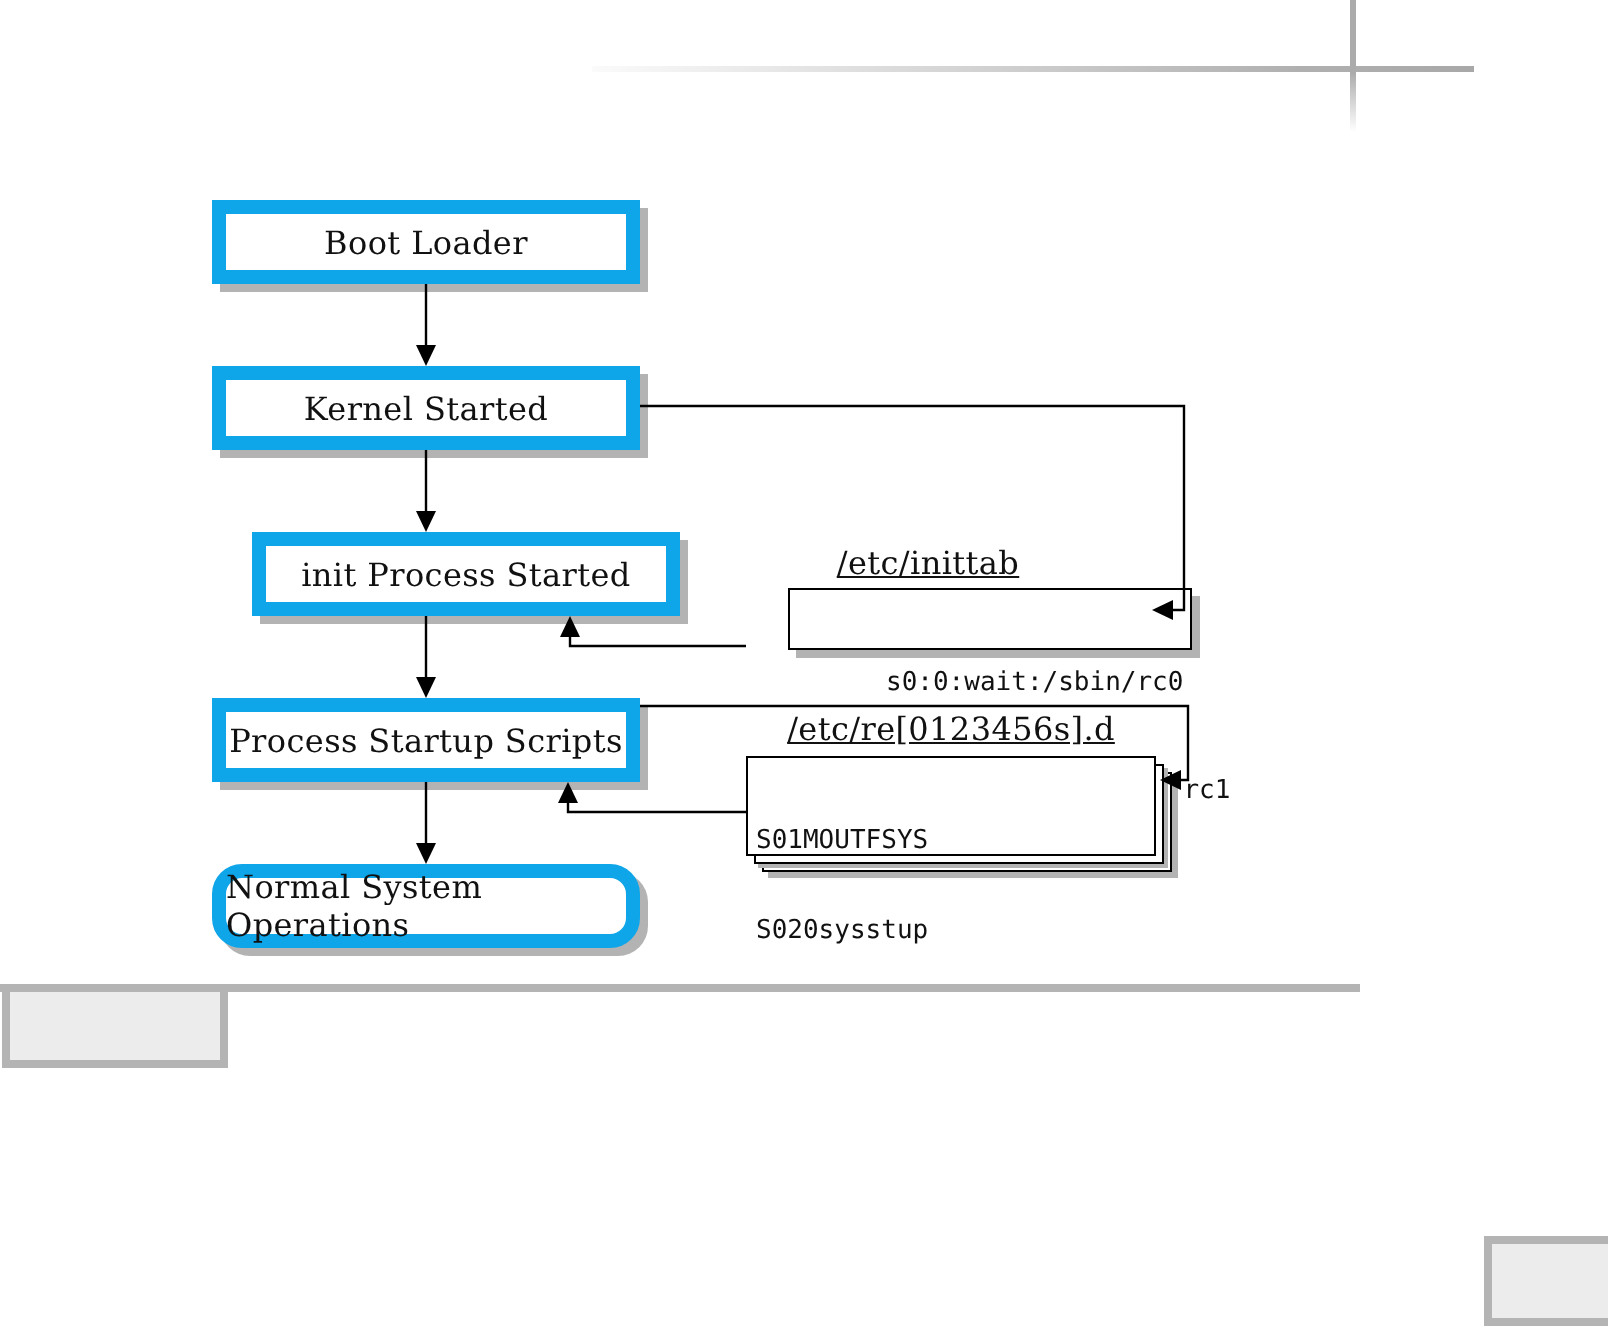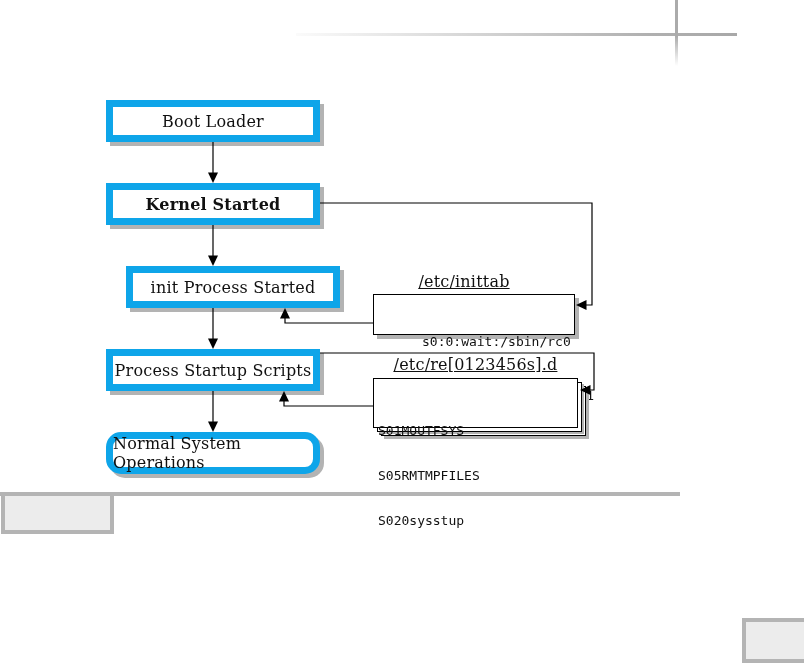--- a/index.html
+++ b/index.html
@@ -61,21 +61,21 @@
     border: 7px solid #0ea5e9;
     box-shadow: 4px 4px 0 #b3b3b3;
     box-sizing: border-box;
     display: flex;
     align-items: center;
     justify-content: center;
     font-size: 16px;
     letter-spacing: 0.2px;
   }
   .fb1 { top: 100px; }
-  .fb2 { top: 183px; font-weight: bold; }
+  .fb2 { top: 183px; }
   .fb3 { top: 266px; margin-left: 20px; }
   .fb4 { top: 349px; }
   .fb5 { top: 432px; border-radius: 15px; }
 
   
   .dirlabel {
     position: absolute;
     text-align: center;
     font-size: 16px;
     letter-spacing: 0.2px;
@@ -90,22 +90,22 @@
     background: #ffffff;
     border: 1px solid #000000;
     box-sizing: border-box;
     font-family: "DejaVu Sans Mono", monospace;
     font-size: 13px;
     line-height: 18px;
     padding: 2px 4px;
     white-space: pre;
   }
   .inittab-box {
-    left: 373px; top: 294px;
-    width: 202px; height: 41px;
+    left: 394px; top: 294px;
+    width: 202px; height: 31px;
     box-shadow: 4px 4px 0 #b3b3b3;
     padding-left: 48px;
   }
   .rc-stack {
     position: absolute;
     left: 373px; top: 378px;
     width: 205px; height: 50px;
   }
   .rc-layer {
     position: absolute;
@@ -114,21 +114,21 @@
     border: 1px solid #000000;
     box-sizing: border-box;
   }
   .rc-layer.l3 { left: 8px; top: 8px; box-shadow: 3px 3px 0 #b3b3b3; }
   .rc-layer.l2 { left: 4px; top: 4px; box-shadow: 2px 2px 0 #b3b3b3; }
   .rc-main {
     left: 0; top: 0;
     font-family: "DejaVu Sans Mono", monospace;
     font-size: 13px;
     line-height: 15px;
-    padding: 14px 4px;
+    padding: 4px 4px;
     white-space: pre;
   }
 
   
   .connector-layer {
     position: absolute;
     left: 0; top: 0;
     width: 804px; height: 664px;
     pointer-events: none;
   }
@@ -163,21 +163,20 @@
   <div>s0:0:wait:/sbin/rc0</div>
   <div>s1:1:respawn:/sbin/rc1</div>
 </div>
 
 <div class="dirlabel rcdir-label">/etc/re[0123456s].d</div>
 <div class="rc-stack">
   <div class="rc-layer l3"></div>
   <div class="rc-layer l2"></div>
   <div class="rc-layer rc-main">
     <div>S01MOUTFSYS</div>
-    <div>S05RMTMPFILES</div>
     <div>S020sysstup</div>
   </div>
 </div>
 
 <svg class="connector-layer" viewBox="0 0 804 664" xmlns="http://www.w3.org/2000/svg">
 
   <g stroke="#000" stroke-width="1.2" fill="#000">
     <path d="M213,142 L213,173" fill="none"></path>
     <path d="M213,183 L208,172.5 L218,172.5 Z" stroke="none"></path>
   </g>

